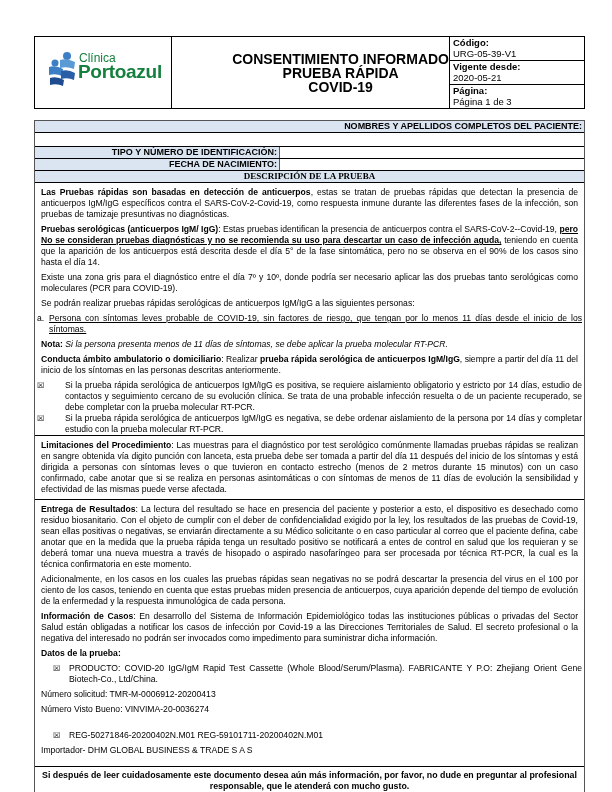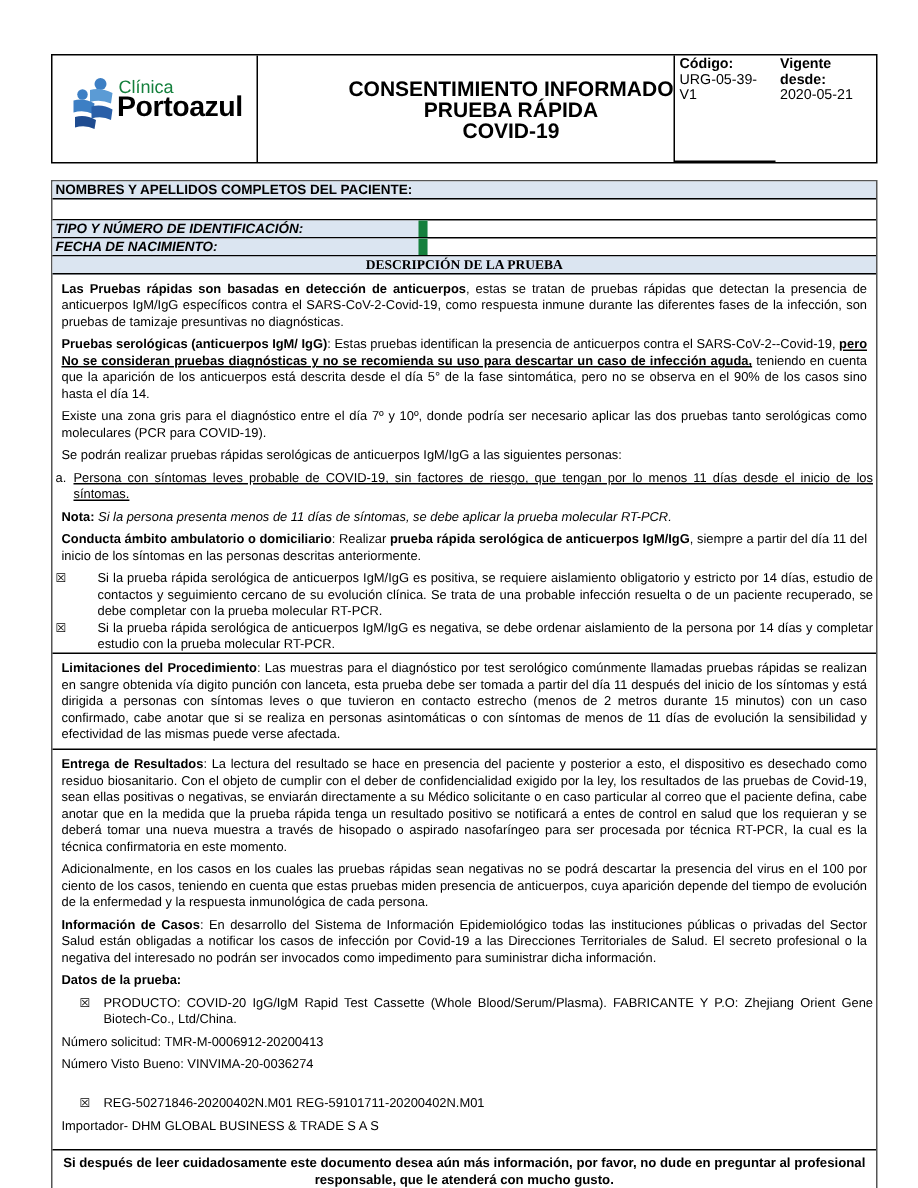--- a/index.html
+++ b/index.html
@@ -3,37 +3,37 @@
 <meta charset="utf-8">
 <style>
   html, body { margin:0; padding:0; background:#ffffff; }
   body { width:612px; height:792px; position:relative; font-family:"Liberation Sans", sans-serif; color:#000; }
   .page { position:absolute; left:0; top:0; width:612px; height:792px; }
 
   
   .hdr { position:absolute; left:34px; top:36px; width:551px; height:73px; border:1px solid #000; box-sizing:border-box; display:flex; }
   .hdr-logo { width:136px; border-right:1px solid #000; position:relative; }
   .hdr-title { flex:1; border-right:1px solid #000; display:flex; align-items:center; justify-content:flex-end; text-align:center; font-weight:bold; font-size:14px; line-height:14px; }
-  .hdr-meta { width:134px; display:flex; }
+  .hdr-meta { width:134px; display:flex; flex-direction:column; }
   .meta-cell { flex:1; border-bottom:1px solid #000; padding:1px 3px; font-size:9.5px; line-height:10.5px; }
   .meta-cell:last-child { border-bottom:none; }
   .meta-cell b { font-weight:bold; display:block; }
 
   .logo-word1 { position:absolute; left:44px; top:14px; font-size:12px; color:#15803d; }
-  .logo-word2 { position:absolute; left:43px; top:24px; font-size:19px; font-weight:bold; color:#000000; letter-spacing:-0.3px; }
+  .logo-word2 { position:absolute; left:43px; top:24px; font-size:19px; font-weight:bold; color:#15803d; letter-spacing:-0.3px; }
   .logo-mark { position:absolute; left:12px; top:14px; width:30px; height:36px; }
 
   
   .form { position:absolute; left:34px; top:120px; width:551px; border:1.5px solid #555; box-sizing:border-box; }
-  .row { border-bottom:1px solid #000; font-size:9px; line-height:11px; }
+  .row { border-bottom:1px solid #000; font-size:9px; line-height:11px;text-align:right; }
   .row.shaded { background:#dbe5f1; }
   .row-label { font-weight:bold; padding:0 2px; }
   .row-empty { height:13px; }
   .split { display:flex; }
-  .split .l { width:240px; background:#dbe5f1; border-right:6px solid #15803d; font-weight:bold; padding:0 2px;font-style:italic; }
+  .split .l { width:240px; background:#dbe5f1; border-right:1px solid #15803d; font-weight:bold; padding:0 2px; }
   .split .r { flex:1; }
   .section-title { text-align:center; font-weight:bold; background:#dbe5f1; font-size:9px; line-height:11px;font-family:Liberation Serif, serif; }
 
   .block { padding:0 2px; font-size:8.6px; line-height:11px; text-align:justify; border-bottom:1px solid #000; }
   .block p { margin:4px; }
   .bu { font-weight:bold; text-decoration:underline; }
   .i { font-style:italic; }
   .list-a { display:flex; }
   .list-a .mk { width:12px; flex:none; }
   .list-a .tx { flex:1; text-decoration:underline; }
@@ -72,20 +72,24 @@
       </div>
     </div>
     <div class="hdr-meta">
       <div class="meta-cell">
         <b>Código:</b>
         <span>URG-05-39-V1</span>
       </div>
       <div class="meta-cell">
         <b>Vigente desde:</b>
         <span>2020-05-21</span>
+      </div>
+      <div class="meta-cell">
+        <b>Página:</b>
+        <span>Página 1 de 3</span>
       </div>
     </div>
   </div>
 
   <div class="form">
     <div class="row shaded">
       <div class="row-label">NOMBRES Y APELLIDOS COMPLETOS DEL PACIENTE:</div>
     </div>
     <div class="row row-empty"></div>
     <div class="row split">

